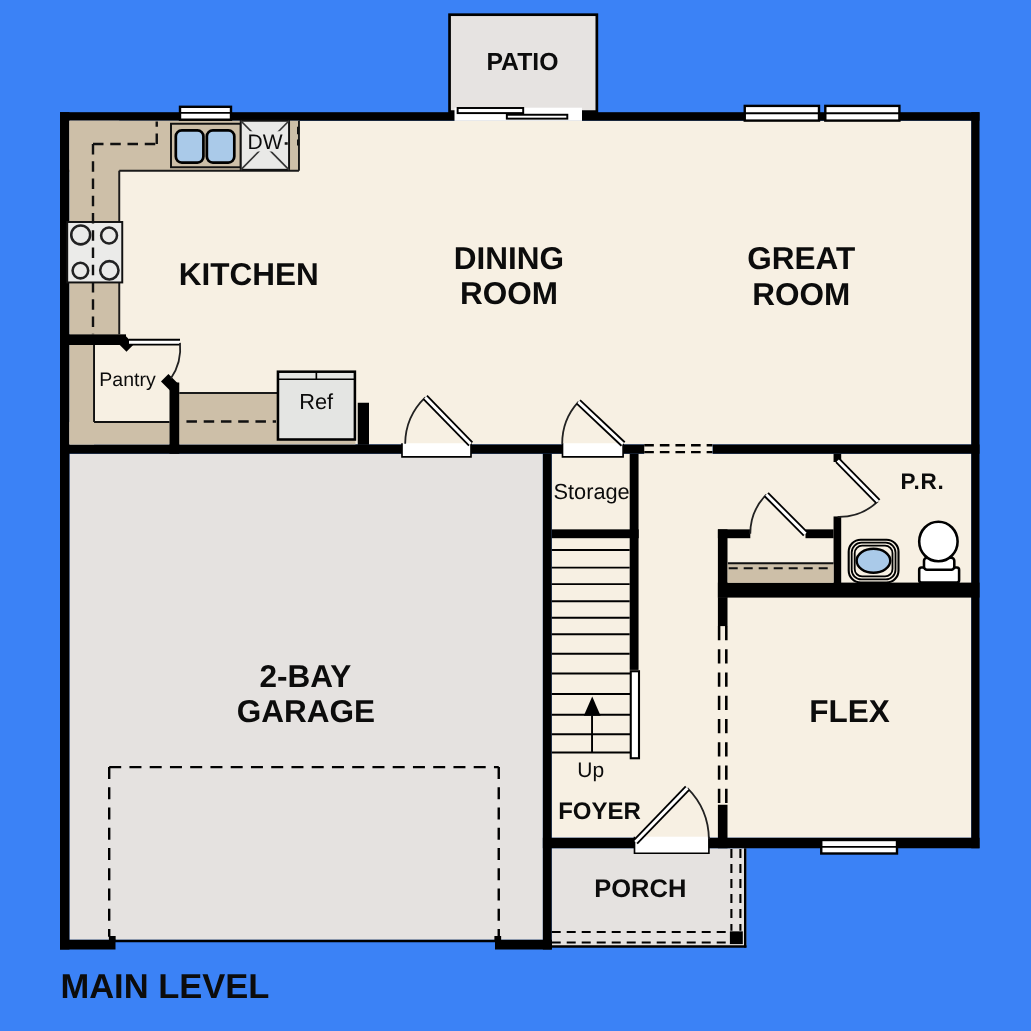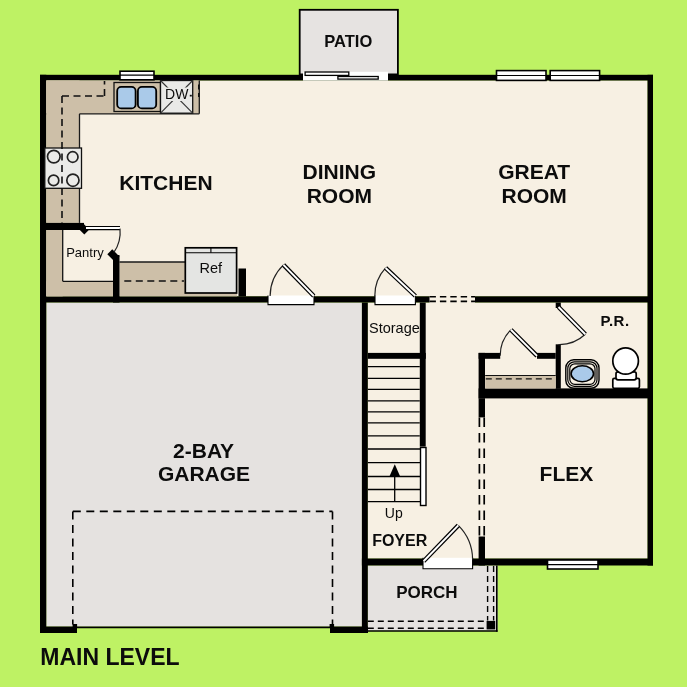--- a/index.html
+++ b/index.html
@@ -1,16 +1,16 @@
 <!DOCTYPE html>
 <html><head>
 <meta charset="utf-8">
 <style>
 html,body{margin:0;padding:0;background:#ffffff;}
-#plan{position:relative;width:687px;height:687px;background:#bef264;font-family:"Liberation Sans",sans-serif;}
+#plan{position:relative;width:687px;height:687px;background:#3b82f6;font-family:"Liberation Sans",sans-serif;}
 text{font-family:"Liberation Sans",sans-serif;fill:#0c0c0c;}
 .big{font-weight:bold;font-size:21px;}
 .med{font-weight:bold;font-size:16px;}
 .sm{font-size:13px;}
 </style>
 </head>
 <body>
 <div id="plan">
 <svg width="687" height="687" viewBox="0 0 687 687">
 

